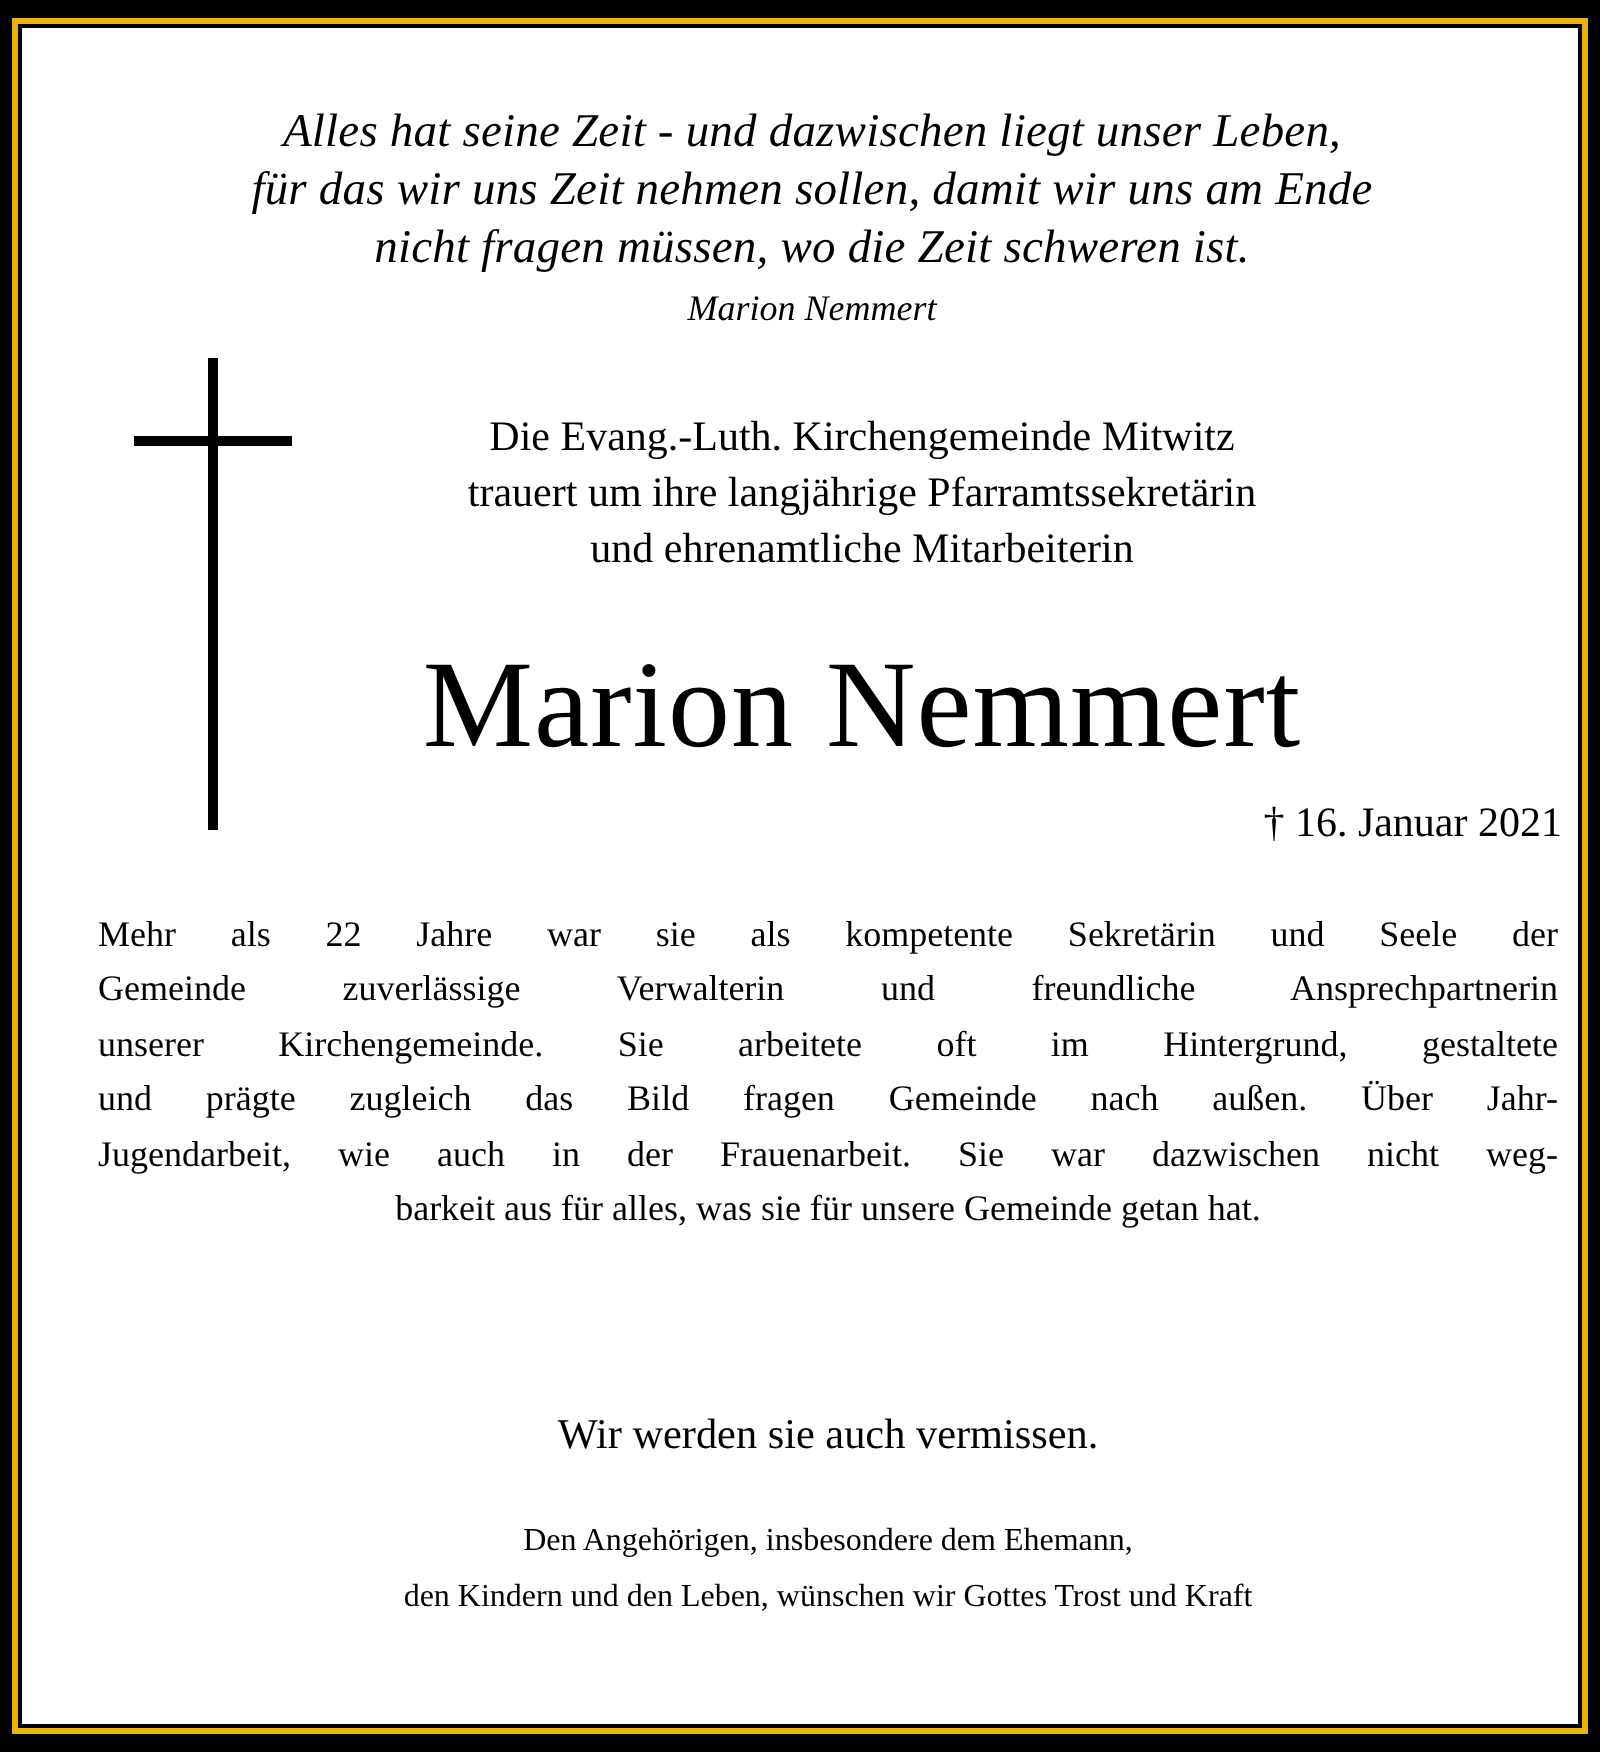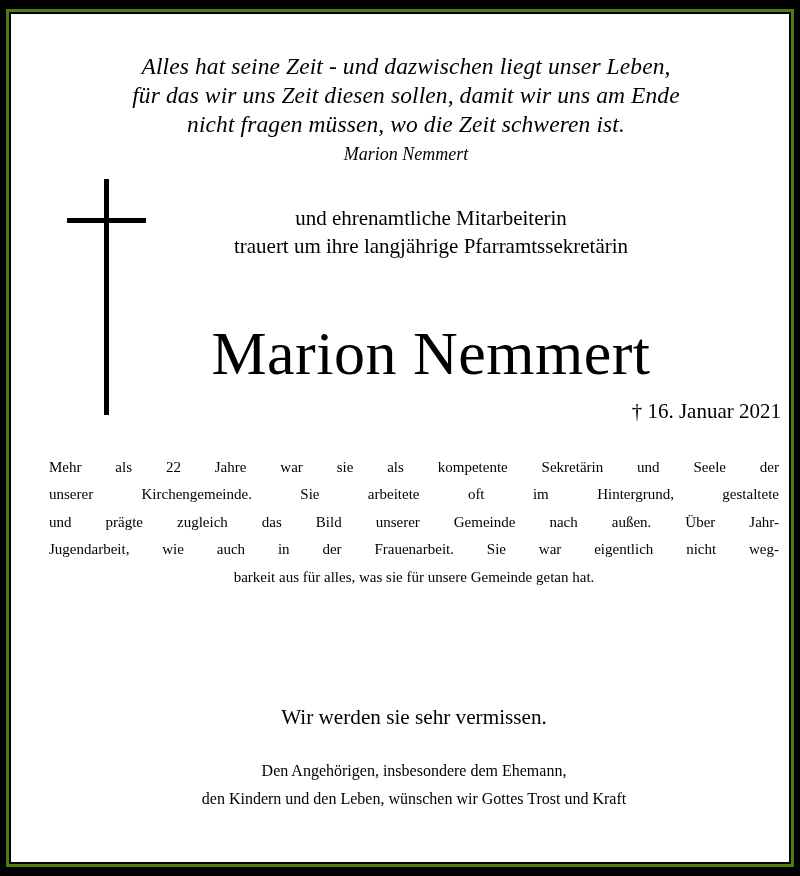--- a/index.html
+++ b/index.html
@@ -10,21 +10,21 @@
   body {
     font-family: "Liberation Serif", "DejaVu Serif", serif;
     color: #000000;
   }
 
   .notice {
     position: relative;
     width: 800px;
     height: 876px;
     box-sizing: border-box;
-    background: #4d7c0f;
+    background: #eab308;
     overflow: hidden;
   }
 
   
   .frame-outer {
     position: absolute;
     left: 0;
     top: 0;
     width: 800px;
     height: 876px;
@@ -141,21 +141,21 @@
     line-height: 26px;
     white-space: nowrap;
   }
 
   
   .body-text {
     position: absolute;
     left: 38px;
     top: 440px;
     width: 730px;
-    font-size: 15px;
+    font-size: 18px;
     line-height: 27.4px;
   }
   .body-line {
     display: block;
     text-align: justify;
     text-align-last: justify;
     white-space: nowrap;
   }
   .body-line.last {
     text-align: right;
@@ -186,49 +186,51 @@
 </style>
 </head>
 <body>
 
 <div class="notice">
 
   <div class="sheet">
 
     <div class="quote">
       <span class="quote-line">Alles hat seine Zeit - und dazwischen liegt unser Leben,</span>
-      <span class="quote-line">für das wir uns Zeit diesen sollen, damit wir uns am Ende</span>
+      <span class="quote-line">für das wir uns Zeit nehmen sollen, damit wir uns am Ende</span>
       <span class="quote-line">nicht fragen müssen, wo die Zeit schweren ist.</span>
     </div>
 
     <div class="quote-author">Marion Nemmert</div>
 
     <div class="cross">
       <div class="cross-vertical"></div>
       <div class="cross-horizontal"></div>
     </div>
 
     <div class="announcement">
+      <span class="announcement-line">Die Evang.-Luth. Kirchengemeinde Mitwitz</span>
+      <span class="announcement-line">trauert um ihre langjährige Pfarramtssekretärin</span>
       <span class="announcement-line">und ehrenamtliche Mitarbeiterin</span>
-      <span class="announcement-line">trauert um ihre langjährige Pfarramtssekretärin</span>
     </div>
 
     <div class="name">Marion Nemmert</div>
 
     <div class="death-date">† 16. Januar 2021</div>
 
     <div class="body-text">
       <span class="body-line">Mehr als 22 Jahre war sie als kompetente Sekretärin und Seele der</span>
+      <span class="body-line">Gemeinde zuverlässige Verwalterin und freundliche Ansprechpartnerin</span>
       <span class="body-line">unserer Kirchengemeinde. Sie arbeitete oft im Hintergrund, gestaltete</span>
-      <span class="body-line">und prägte zugleich das Bild unserer Gemeinde nach außen. Über Jahr-</span>
-      <span class="body-line">Jugendarbeit, wie auch in der Frauenarbeit. Sie war eigentlich nicht weg-</span>
+      <span class="body-line">und prägte zugleich das Bild fragen Gemeinde nach außen. Über Jahr-</span>
+      <span class="body-line">Jugendarbeit, wie auch in der Frauenarbeit. Sie war dazwischen nicht weg-</span>
       <span class="body-line last">barkeit aus für alles, was sie für unsere Gemeinde getan hat.</span>
     </div>
 
-    <div class="closing-missing">Wir werden sie sehr vermissen.</div>
+    <div class="closing-missing">Wir werden sie auch vermissen.</div>
 
     <div class="closing-condolence">
       <span class="closing-line">Den Angehörigen, insbesondere dem Ehemann,</span>
       <span class="closing-line">den Kindern und den Leben, wünschen wir Gottes Trost und Kraft</span>
     </div>
 
   </div>
 
   <div class="frame-inner"></div>
   <div class="frame-outer"></div>

